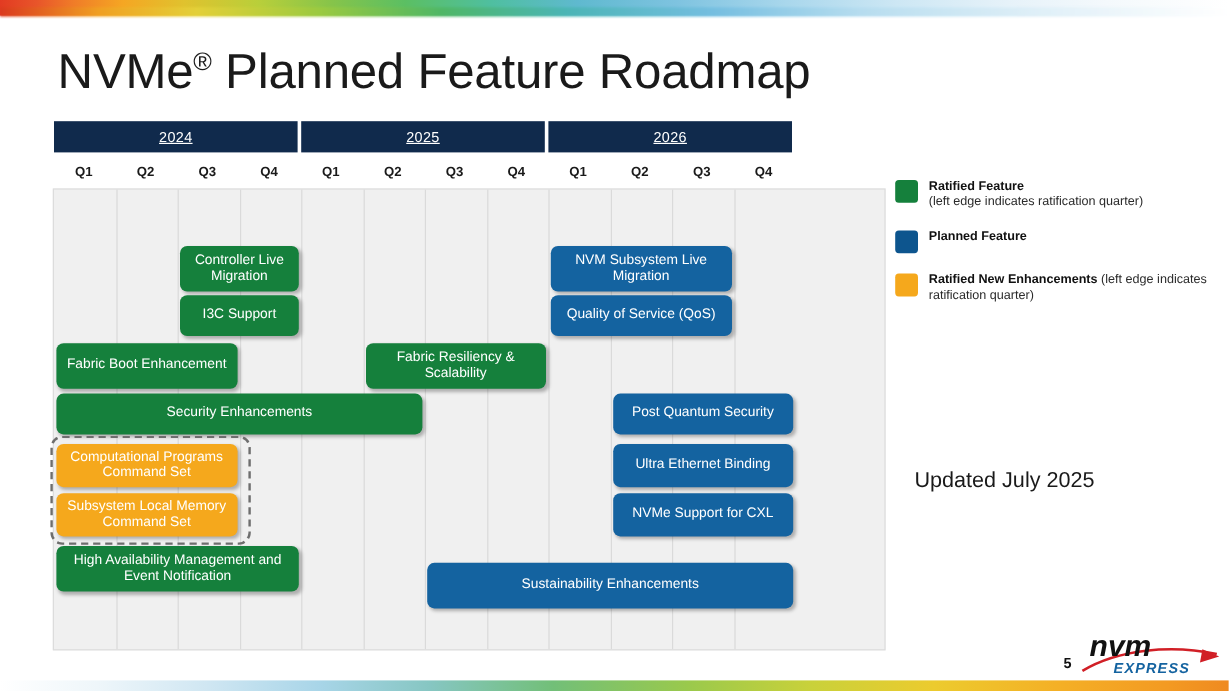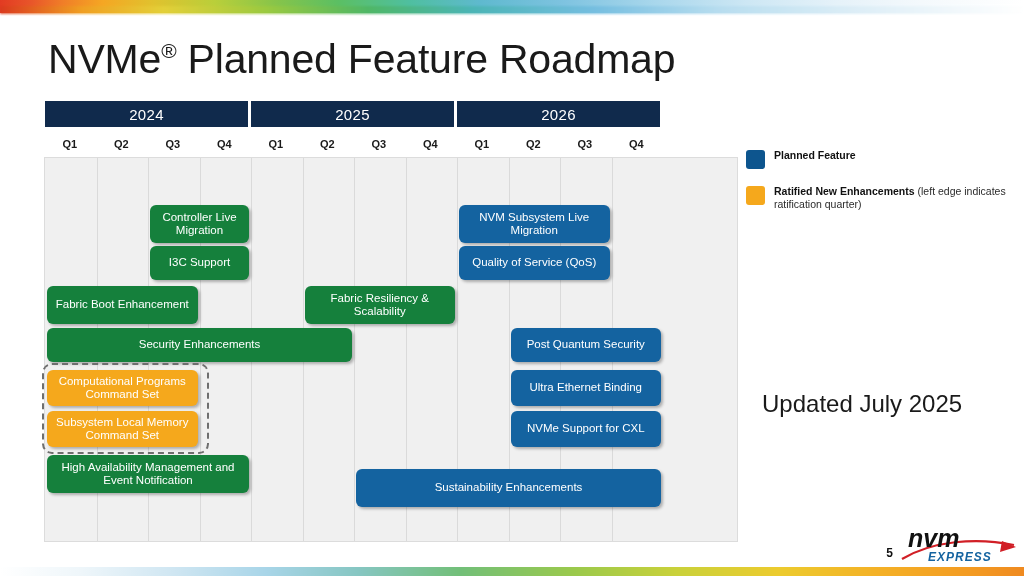--- a/index.html
+++ b/index.html
@@ -46,22 +46,22 @@
     position: absolute; left: 48px; top: 36px;
     font-size: 41px; font-weight: 400; color: #1a1a1a;
     letter-spacing: -0.2px; white-space: nowrap;
   }
   #page-title sup { font-size: 21px; vertical-align: super; }
 
   
   .year-bar {
     position: absolute; top: 101px; height: 26px;
     background: #102a4c; color: #ffffff;
-    font-size: 15px; display: flex; align-items: center;
-    justify-content: center; letter-spacing: .3px;
+    font-size: 12px; display: flex; align-items: center;
+    justify-content: center; letter-spacing: .3px; text-decoration: underline;
   }
   .quarter-label {
     position: absolute; top: 136px; height: 16px;
     font-size: 11px; font-weight: bold; color: #1a1a1a;
     text-align: center; line-height: 16px;
   }
 
   
   #chart-grid {
     position: absolute; left: 44px; top: 157px;
@@ -100,21 +100,21 @@
     flex: 0 0 19px; margin-right: 9px; margin-top: 1px;
   }
   .legend-swatch.green  { background: #15803c; }
   .legend-swatch.blue   { background: #0d558e; }
   .legend-swatch.orange { background: #f5a81c; }
   .legend-text { font-size: 10.5px; line-height: 13px; color: #2b2b2b; }
   .legend-text b { font-weight: bold; color: #111111; }
 
   #updated-note {
     position: absolute; left: 762px; top: 390px;
-    font-size: 24px; color: #1a1a1a;
+    font-size: 18px; color: #1a1a1a;
   }
 
   
   #page-number {
     position: absolute; right: 131px; bottom: 16px;
     font-size: 12px; font-weight: bold; color: #111111;
   }
   #logo { position: absolute; right: 8px; bottom: 9px; width: 122px; height: 46px; }
 </style>
 </head>
@@ -203,20 +203,24 @@
       </div>
       <div class="bar blue" style="left: 311px; width: 305px; top: 311px; height: 38px;">
         <span>Sustainability Enhancements</span>
       </div>
     </div>
   <div id="dashed-box" style="left: -3px; width: 166.5px; top: 205px; height: 91px;"></div>
 </div>
 
 <div id="legend">
     <div class="legend-row">
+      <div class="legend-swatch green"></div>
+      <div class="legend-text"><b>Ratified Feature</b><br><span>(left edge indicates ratification quarter)</span></div>
+    </div>
+    <div class="legend-row">
       <div class="legend-swatch blue"></div>
       <div class="legend-text"><b>Planned Feature</b><br></div>
     </div>
     <div class="legend-row">
       <div class="legend-swatch orange"></div>
       <div class="legend-text"><b>Ratified New Enhancements</b><span> (left edge indicates ratification quarter)</span></div>
     </div>
   </div>
 
 <div id="updated-note">Updated July 2025</div>

